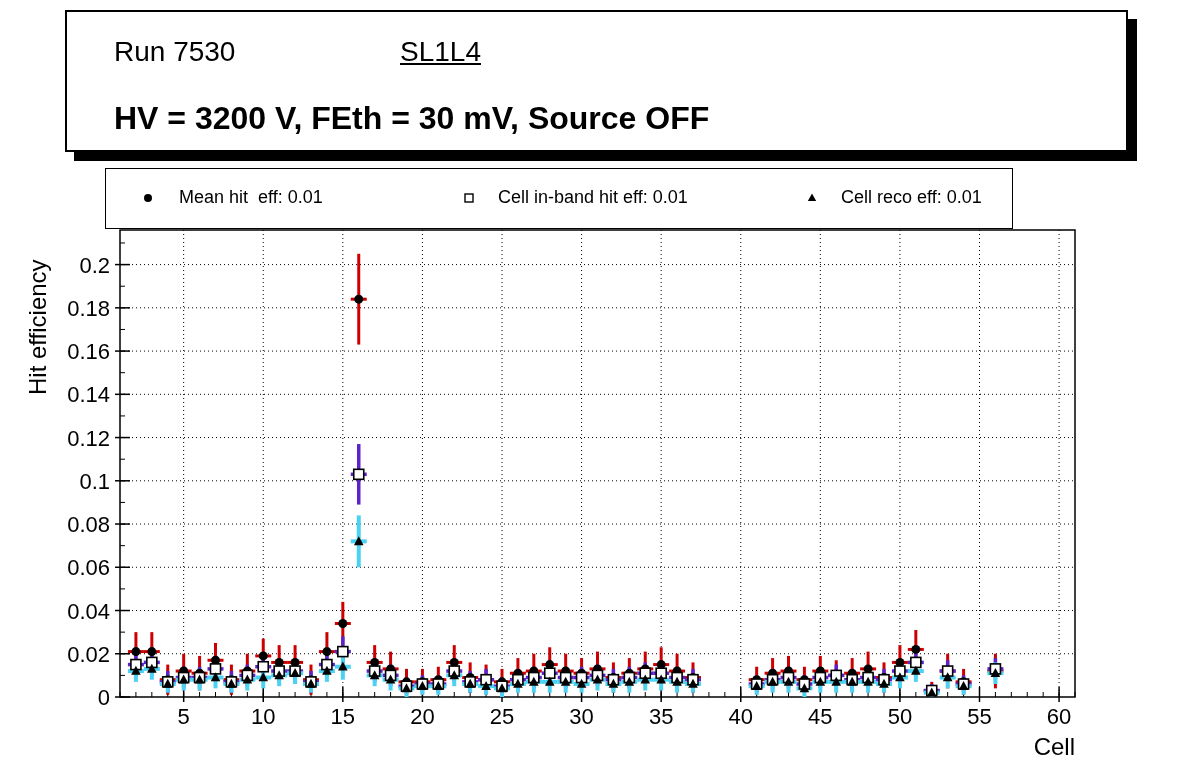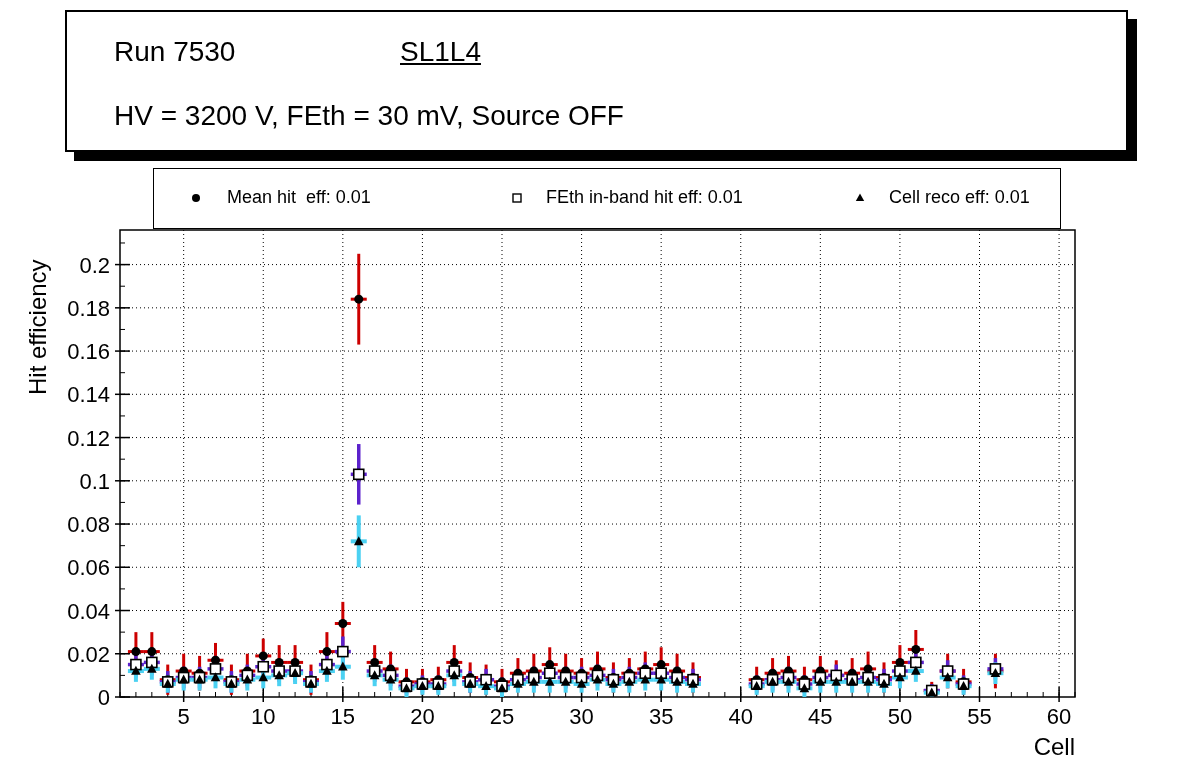--- a/index.html
+++ b/index.html
@@ -3,23 +3,23 @@
 <meta charset="utf-8">
 <style>
   html,body{margin:0;padding:0;background:#fff;}
   #page{position:relative;width:1196px;height:772px;background:#ffffff;overflow:hidden;
         font-family:"Liberation Sans", sans-serif;color:#000;}
   #plot-svg{position:absolute;left:0;top:0;}
   .title-box{position:absolute;left:65px;top:10px;width:1059px;height:138px;
              background:#fff;border:2px solid #000;box-shadow:9px 9px 0 0 #000;text-align:center;}
   .title-line1-left{position:absolute;left:47px;top:24px;font-size:28px;white-space:pre;}
   .title-line1-right{position:absolute;left:333px;top:24px;font-size:28px;white-space:pre;text-decoration:underline;}
-  .title-line2{position:absolute;left:47px;top:88px;font-size:28px;white-space:pre;}
+  .title-line2{position:absolute;left:47px;top:88px;font-size:32px;white-space:pre;font-weight:bold;}
   .legend-box{position:absolute;left:105px;top:168px;width:906px;height:59px;
-              background:#fff;border:1px solid #000;margin-left:48px;}
+              background:#fff;border:1px solid #000;}
   .legend-entry{position:absolute;top:0;height:59px;}
   .legend-label{position:absolute;top:18px;font-size:18px;white-space:pre;}
   .legend-marker{position:absolute;top:21px;width:16px;height:16px;}
 </style>
 </head>
 <body>
 
 <div id="page">
 
   <svg id="plot-svg" width="1196" height="772">
@@ -648,21 +648,21 @@
     <div class="legend-entry" style="left:0">
       <svg class="legend-marker" style="left:34px" viewBox="0 0 16 16">
         <circle cx="8" cy="8" r="4" fill="#000"></circle>
       </svg>
       <span class="legend-label" style="left:73px">Mean hit  eff: 0.01</span>
     </div>
     <div class="legend-entry" style="left:0">
       <svg class="legend-marker" style="left:355px" viewBox="0 0 16 16">
         <rect x="4" y="4" width="8" height="8" fill="#fff" stroke="#000" stroke-width="1.4"></rect>
       </svg>
-      <span class="legend-label" style="left:392px">FEth in-band hit eff: 0.01</span>
+      <span class="legend-label" style="left:392px">Cell in-band hit eff: 0.01</span>
     </div>
     <div class="legend-entry" style="left:0">
       <svg class="legend-marker" style="left:698px" viewBox="0 0 16 16">
         <path d="M8 3.5 L12.2 11 L3.8 11 Z" fill="#000"></path>
       </svg>
       <span class="legend-label" style="left:735px">Cell reco eff: 0.01</span>
     </div>
   </div>
 
 </div>

